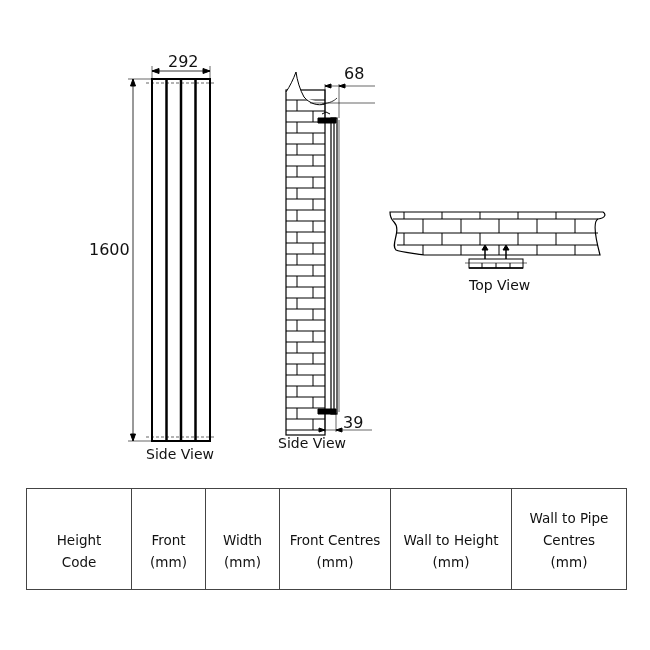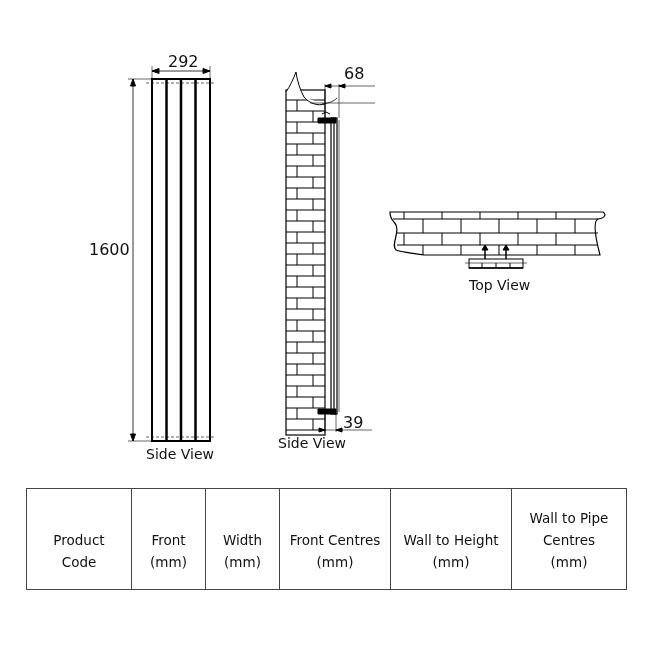--- a/index.html
+++ b/index.html
@@ -172,21 +172,21 @@
 
 <div class="dim" style="left:344px;top:64px;">68</div>
 <div class="dim" style="left:343px;top:413px;">39</div>
 <div class="lbl" style="left:278px;top:435px;">Side View</div>
 
 <div class="lbl" style="left:469px;top:277px;">Top View</div>
 
 <table>
   <tbody>
       <tr>
-    <th style="width:100px"><span>Product</span><br><span>Code</span></th>
+    <th style="width:100px"><span>Height</span><br><span>Code</span></th>
     <th style="width:69px"><span>Front</span><br><span>(mm)</span></th>
     <th style="width:69px"><span>Width</span><br><span>(mm)</span></th>
     <th style="width:106px"><span>Front Centres</span><br><span>(mm)</span></th>
     <th style="width:116px"><span>Wall to Height</span><br><span>(mm)</span></th>
     <th style="width:110px"><span>Wall to Pipe</span><br><span>Centres</span><br><span>(mm)</span></th>
   </tr>
 </tbody>
   </table>
 
 </body></html>

